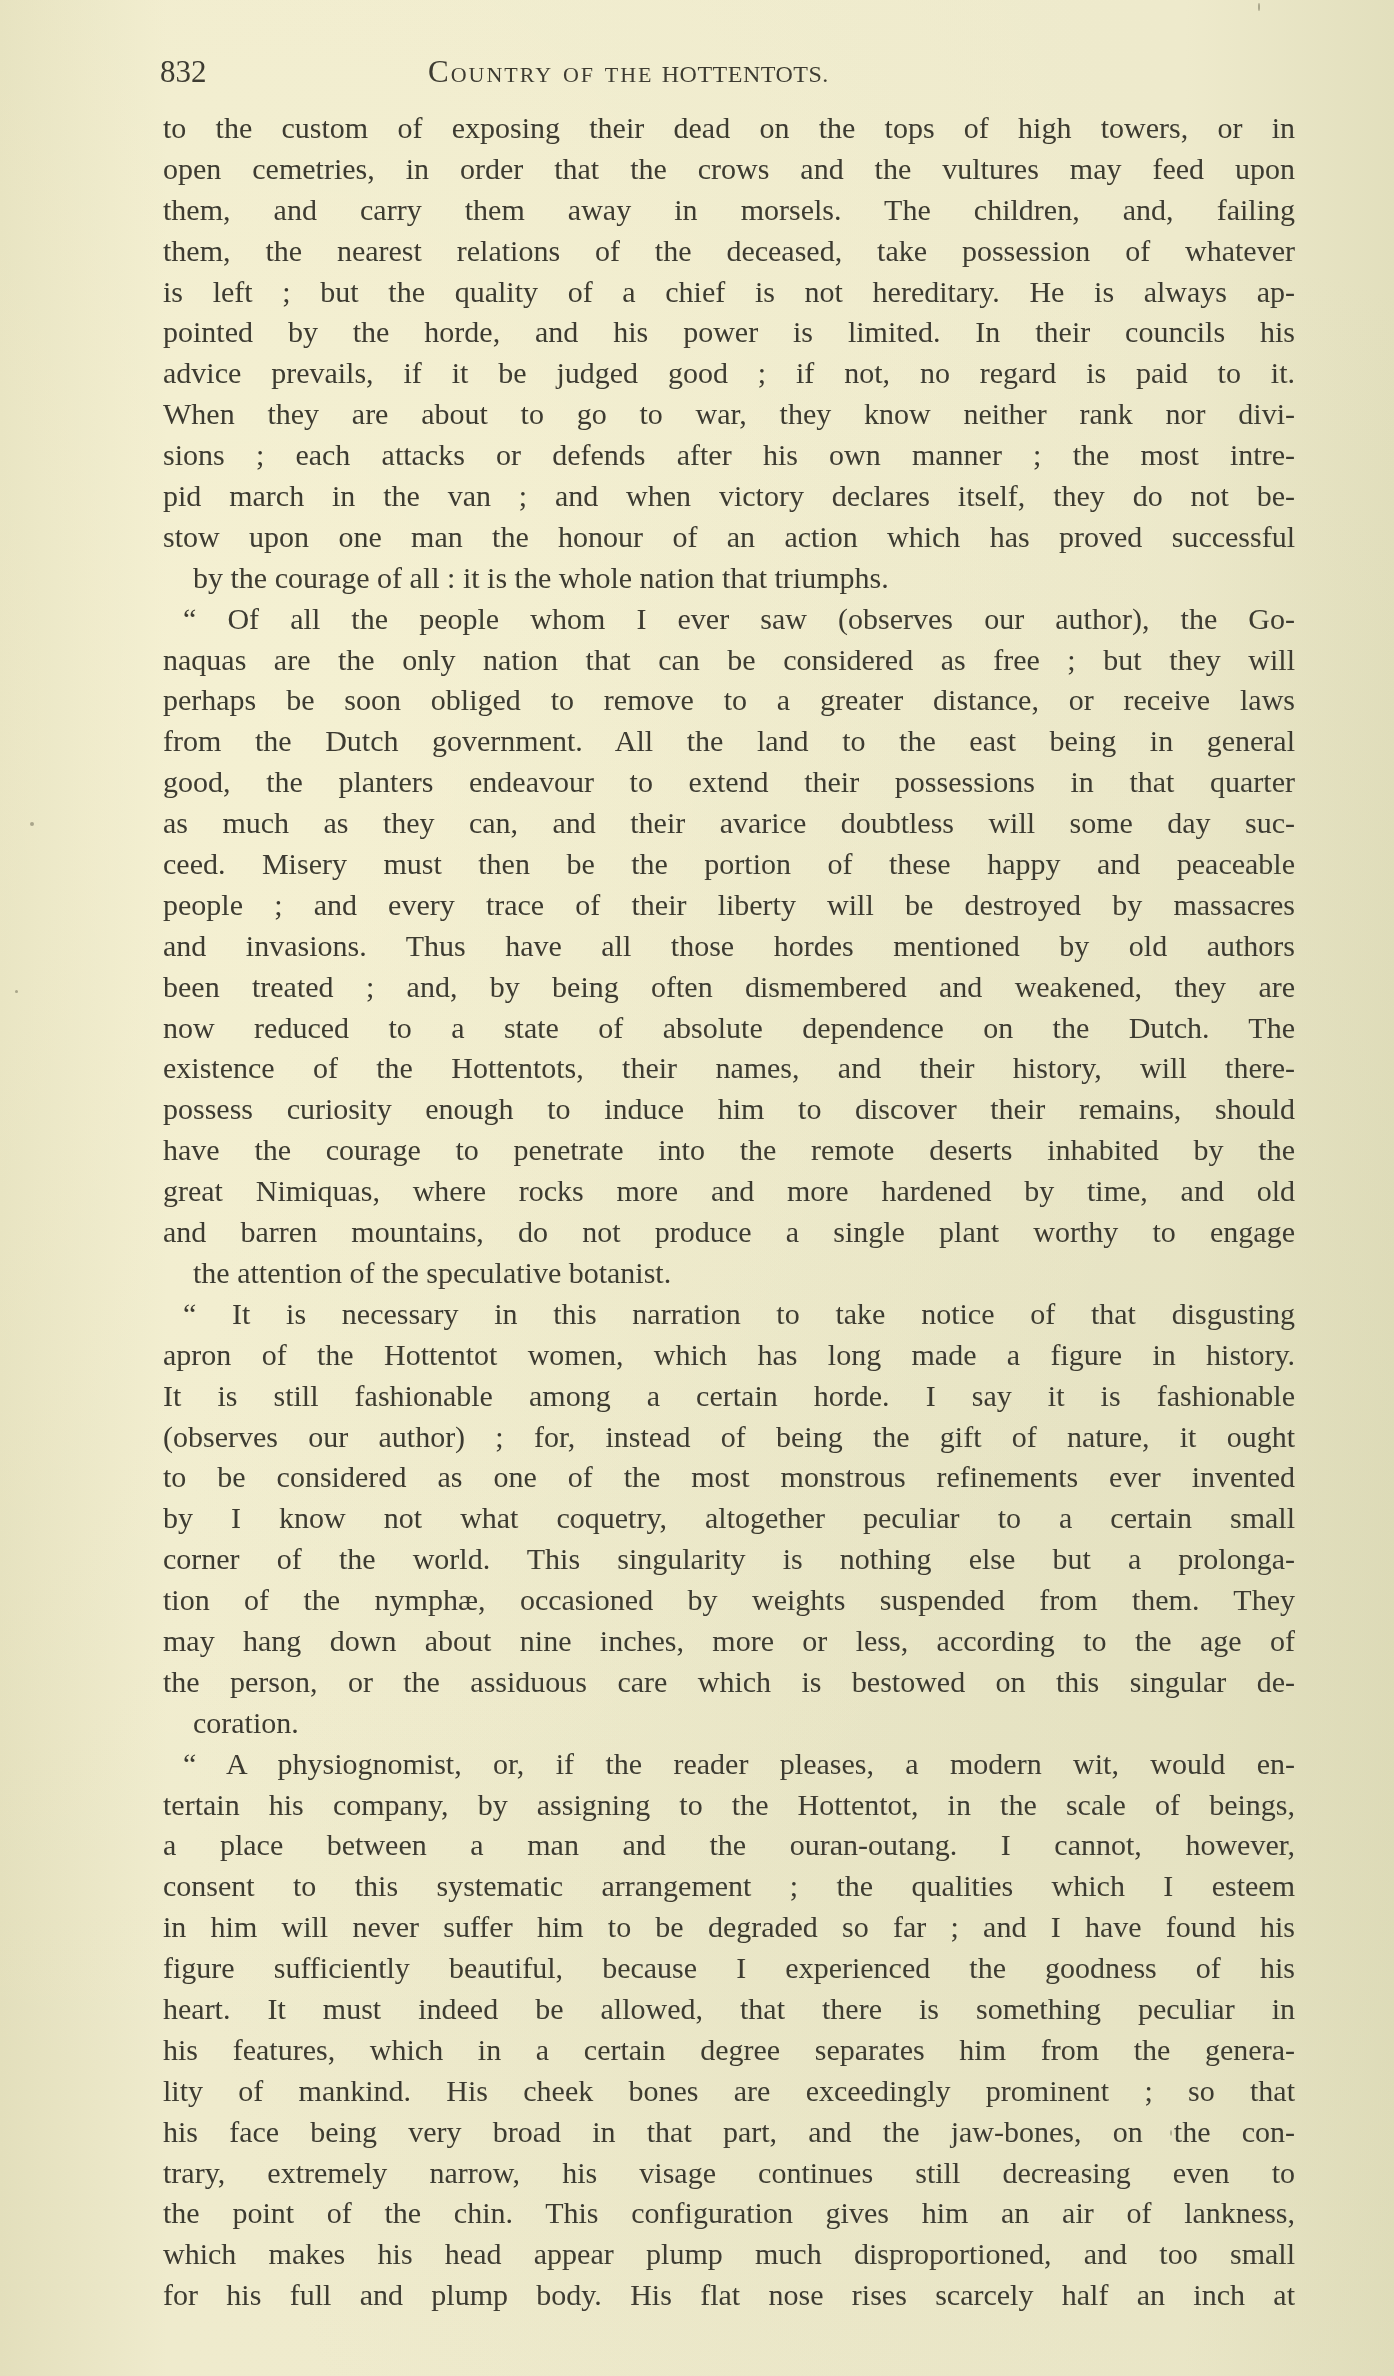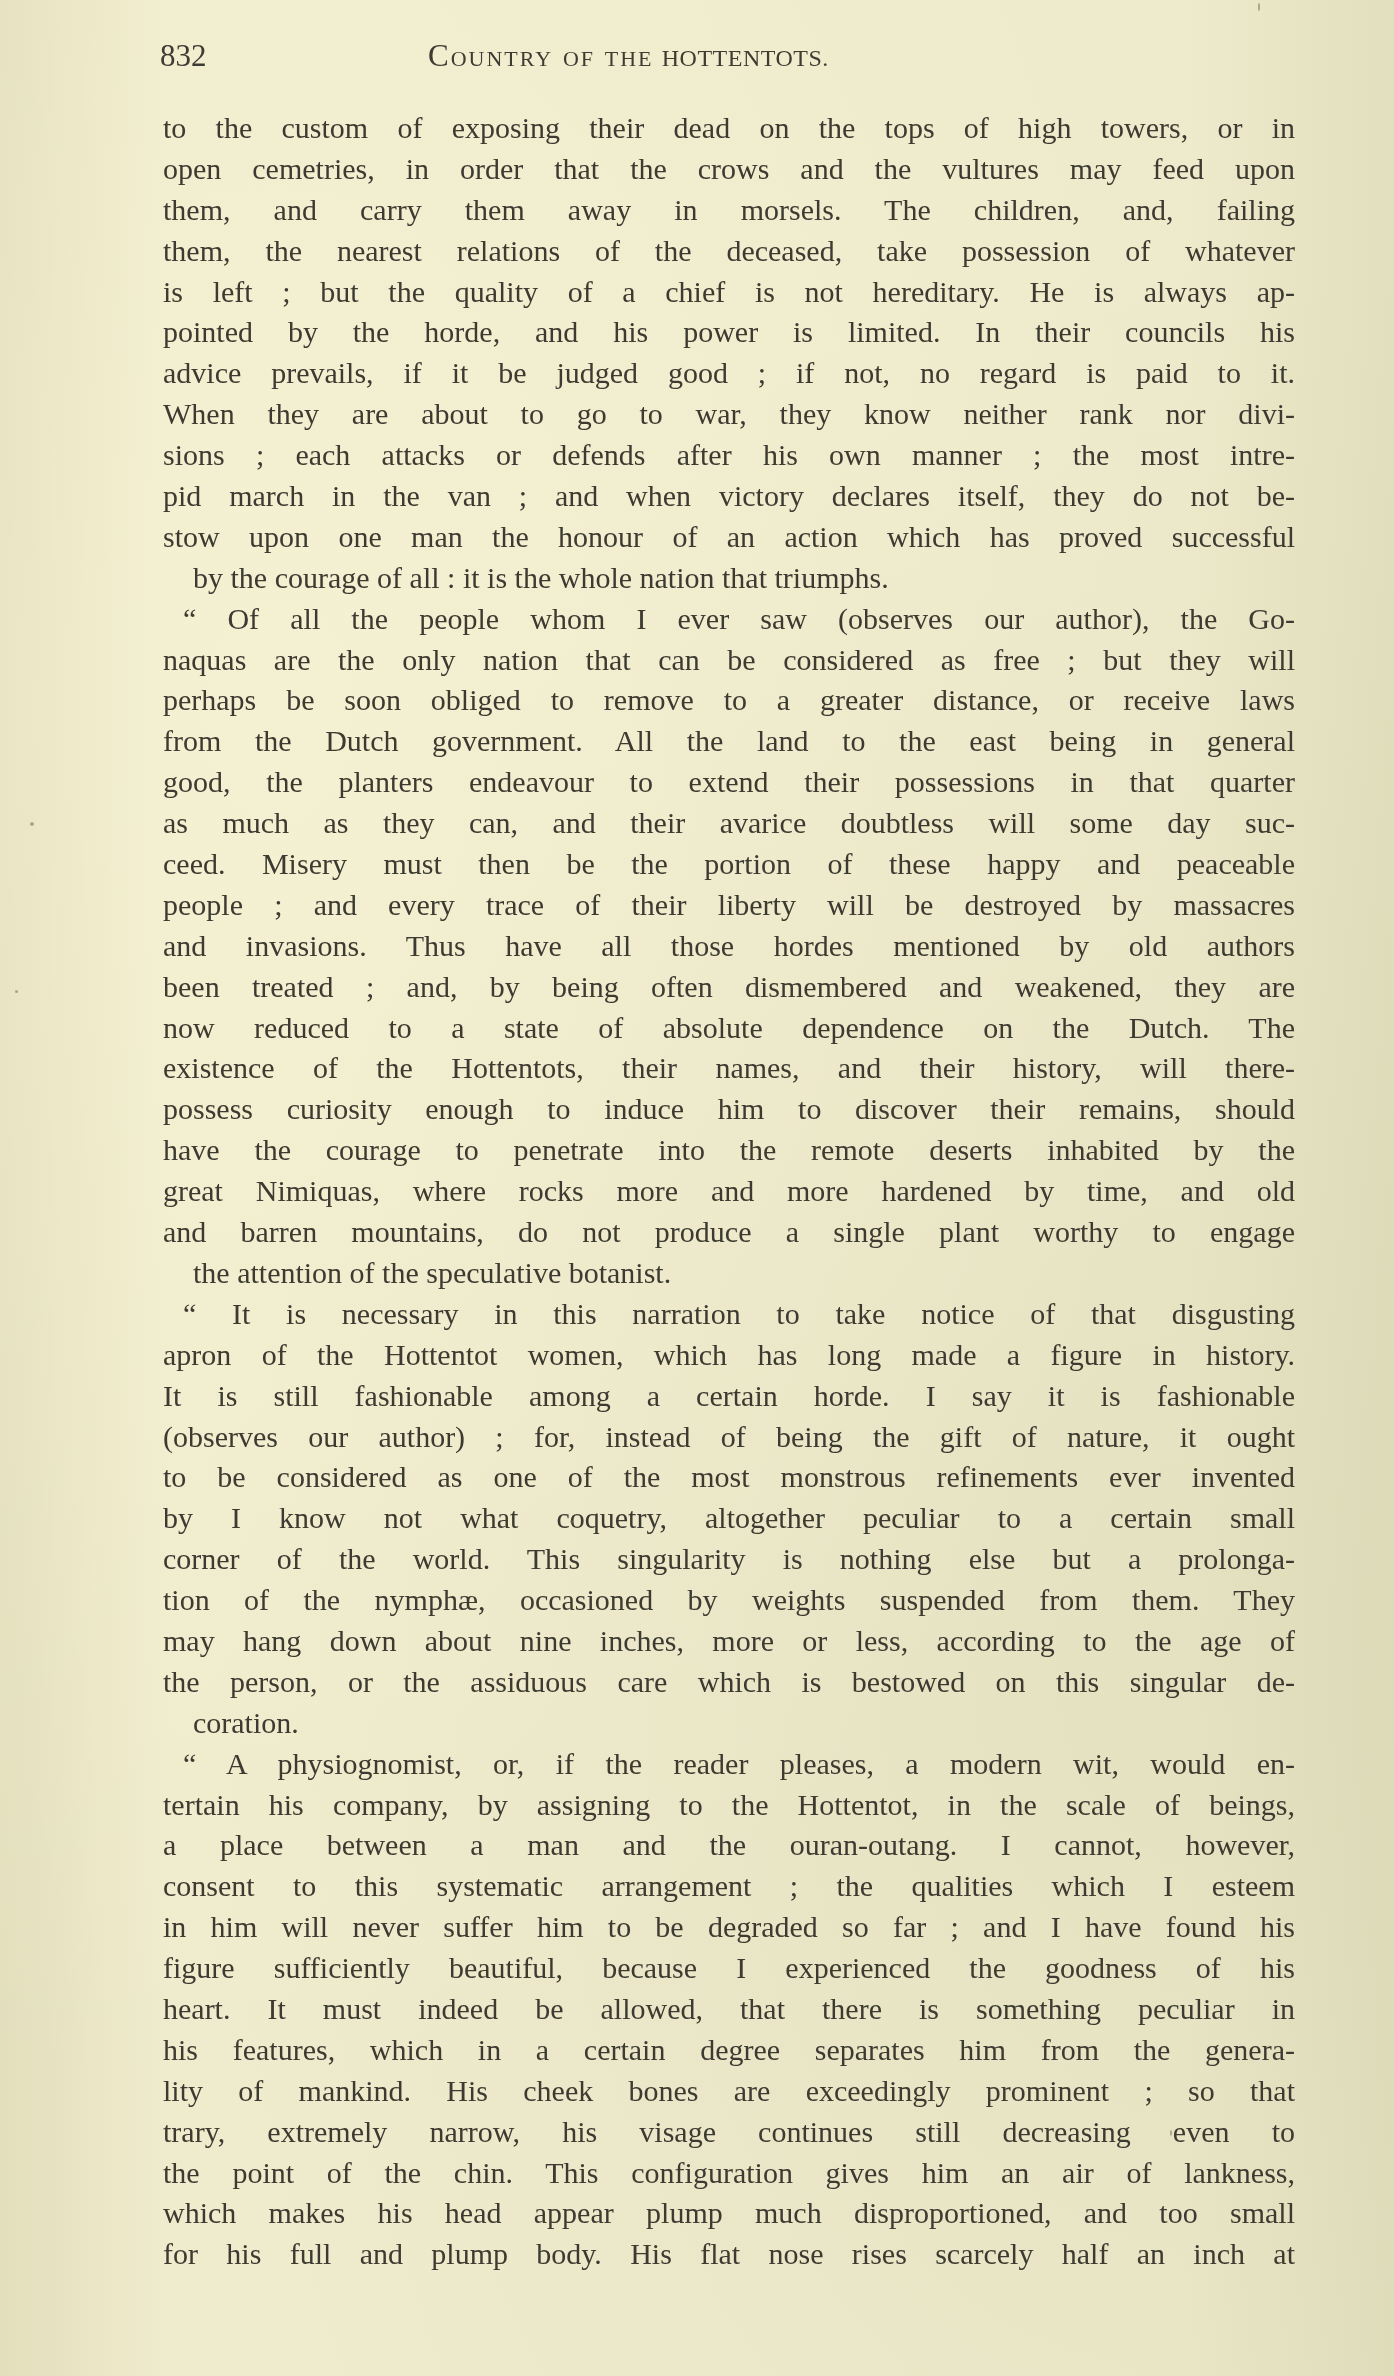--- a/index.html
+++ b/index.html
@@ -21,21 +21,21 @@
     }
     .page {
       position: absolute;
       left: 0;
       top: 0;
       width: 1394px;
       height: 2376px;
     }
     .running-head {
       position: absolute;
-      top: 38px;
+      top: 54px;
       left: 160px;
       width: 1160px;
       height: 50px;
     }
     .page-number {
       position: absolute;
       left: 0;
       top: 0;
       font-size: 31px;
       color: #3e3c32;
@@ -144,20 +144,21 @@
     <span class="line last">coration.</span>
     <span class="line indent">“ A physiognomist, or, if the reader pleases, a modern wit, would en-</span>
     <span class="line">tertain his company, by assigning to the Hottentot, in the scale of beings,</span>
     <span class="line">a place between a man and the ouran-outang.  I cannot, however,</span>
     <span class="line">consent to this systematic arrangement ; the qualities which I esteem</span>
     <span class="line">in him will never suffer him to be degraded so far ; and I have found his</span>
     <span class="line">figure sufficiently beautiful, because I experienced the goodness of his</span>
     <span class="line">heart.  It must indeed be allowed, that there is something peculiar in</span>
     <span class="line">his features, which in a certain degree separates him from the genera-</span>
     <span class="line">lity of mankind.  His cheek bones are exceedingly prominent ; so that</span>
+    <span class="line">his face being very broad in that part, and the jaw-bones, on the con-</span>
     <span class="line">trary, extremely narrow, his visage continues still decreasing even to</span>
     <span class="line">the point of the chin.  This configuration gives him an air of lankness,</span>
     <span class="line">which makes his head appear plump much disproportioned, and too small</span>
     <span class="line">for his full and plump body.  His flat nose rises scarcely half an inch at</span>
   </div>
 
   <span class="speck" style="left:30px;top:822px;width:4px;height:4px;"></span>
   <span class="speck" style="left:1258px;top:3px;width:2px;height:8px;"></span>
   <span class="speck" style="left:570px;top:1520px;width:3px;height:3px;"></span>
   <span class="speck" style="left:1170px;top:2130px;width:2px;height:6px;"></span>

